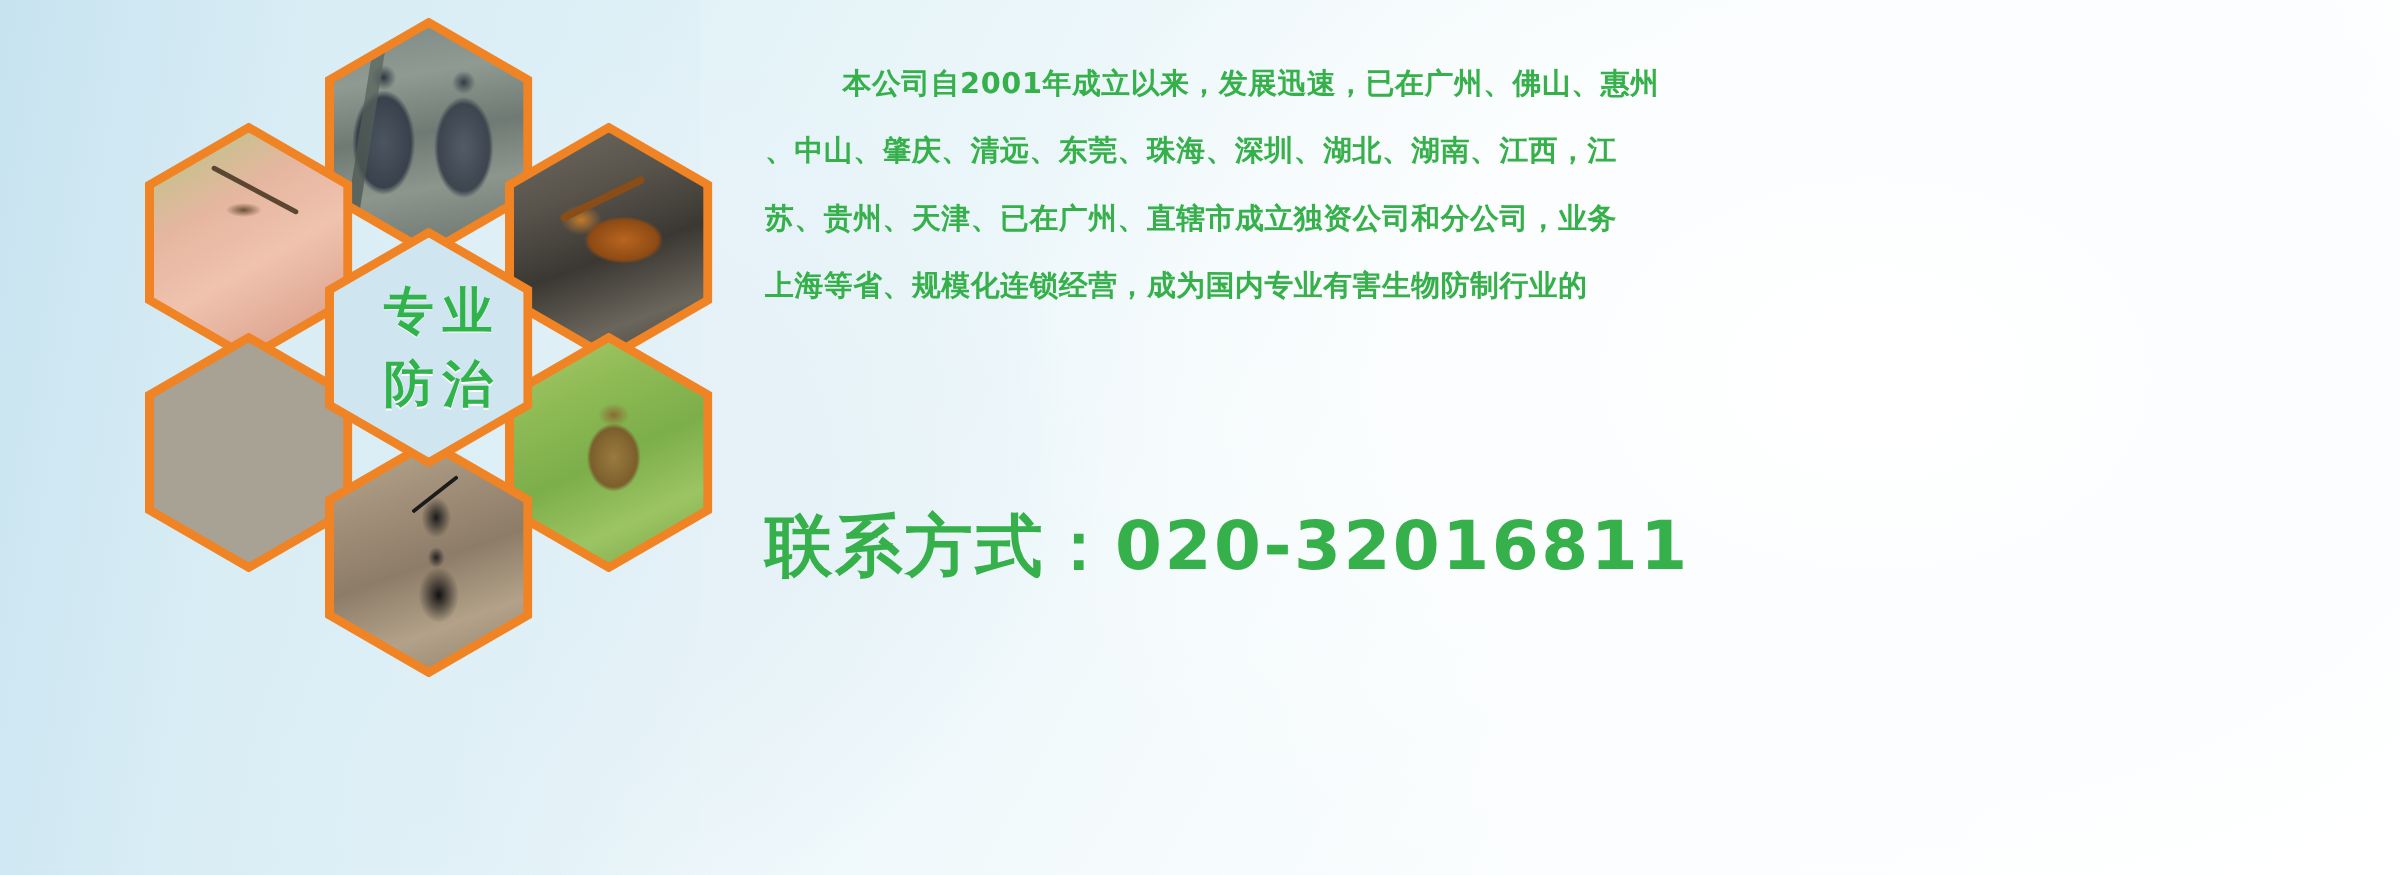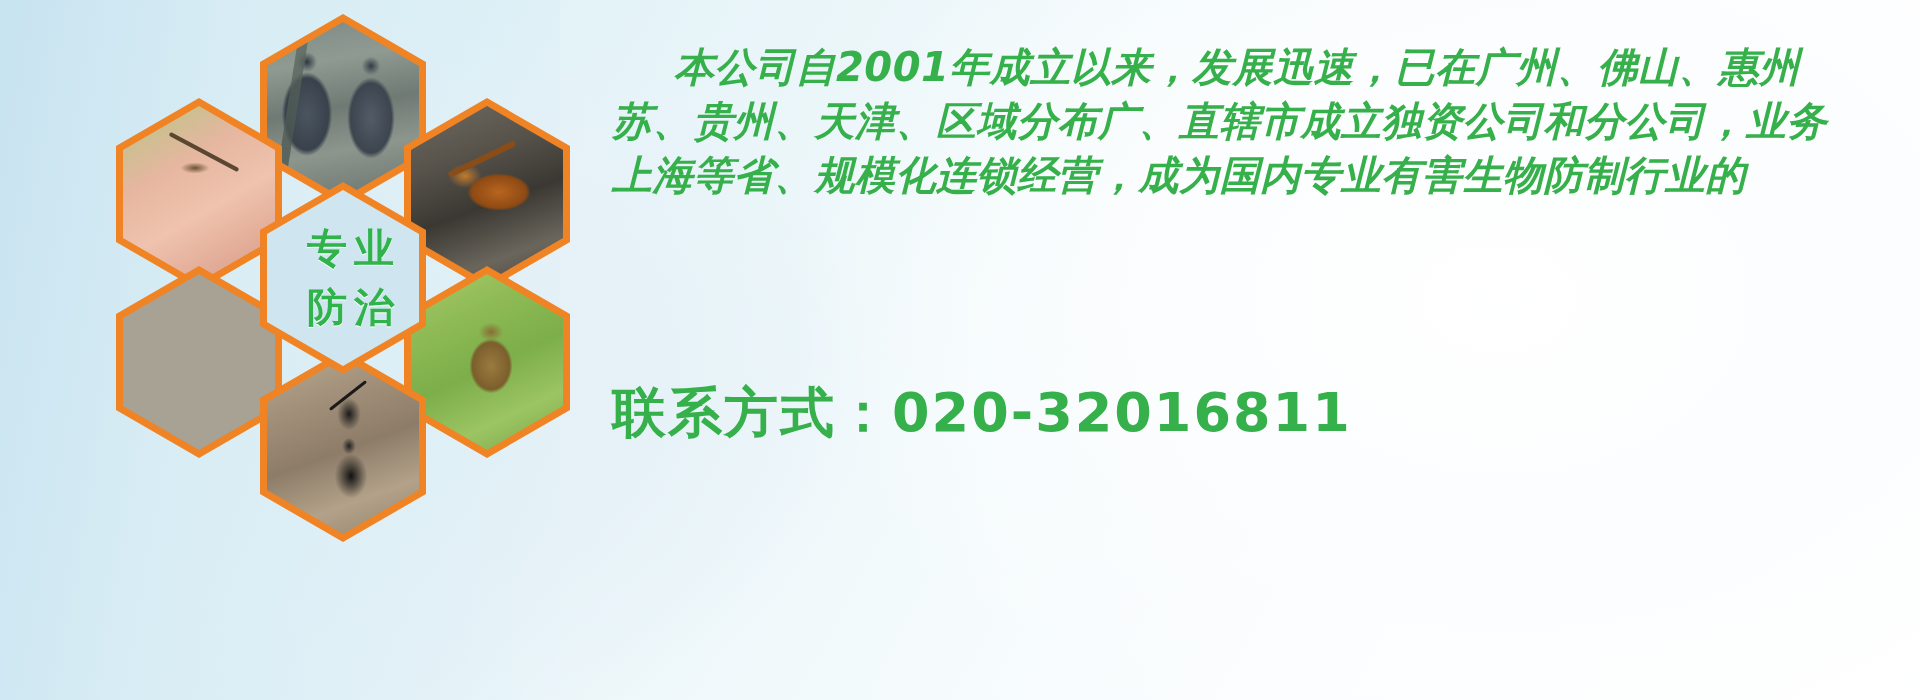--- a/index.html
+++ b/index.html
@@ -99,29 +99,28 @@
       background:#1b1b1b;transform:rotate(-38deg);border-radius:2px;}
   .a-stink{background:
       radial-gradient(ellipse 30px 38px at 80px 92px,#9a7b3f 0%,#7b5f2c 62%,rgba(0,0,0,0) 72%),
       radial-gradient(ellipse 16px 12px at 80px 58px,#8a6c34 0%,rgba(0,0,0,0) 78%),
       linear-gradient(155deg,#a8c96a 0%,#8fbb55 26%,#7cae4a 52%,#9cc463 76%,#79a847 100%);
   }
 
   
   .copy{
     position:absolute;left:612px;top:40px;width:1300px;
-    color:#35b04a;font-size:40px;line-height:54px;font-weight:600;
+    color:#35b04a;font-size:23px;line-height:54px;font-weight:600;
     letter-spacing:.5px;
-    font-style:italic;
   }
   .copy p{margin:0;white-space:nowrap;}
   .copy p.first{text-indent:62px;}
 
   
-  .contact{position:absolute;left:612px;top:376px;width:1300px;color:#35b04a;}
+  .contact{position:absolute;left:612px;top:400px;width:1300px;color:#35b04a;}
   .contact .line{font-size:54px;line-height:74px;font-weight:600;letter-spacing:2px;white-space:nowrap;}
   .contact .line2{padding-left:278px;}
 </style>
 </head>
 <body>
 
 <div id="stage">
 
   <div class="hexwrap">
 
@@ -167,21 +166,22 @@
           <span>专业</span>
           <span>防治</span>
         </div>
       </div>
     </div>
 
   </div>
 
   <div class="copy">
     <p class="first">本公司自2001年成立以来，发展迅速，已在广州、佛山、惠州</p>
-    <p>苏、贵州、天津、区域分布广、直辖市成立独资公司和分公司，业务</p>
+    <p>、中山、肇庆、清远、东莞、珠海、深圳、湖北、湖南、江西，江</p>
+    <p>苏、贵州、天津、已在广州、直辖市成立独资公司和分公司，业务</p>
     <p>上海等省、规模化连锁经营，成为国内专业有害生物防制行业的</p>
   </div>
 
   <div class="contact">
     <div class="line line1">联系方式：020-32016811</div>
   </div>
 
 </div>
 
 </body></html>

